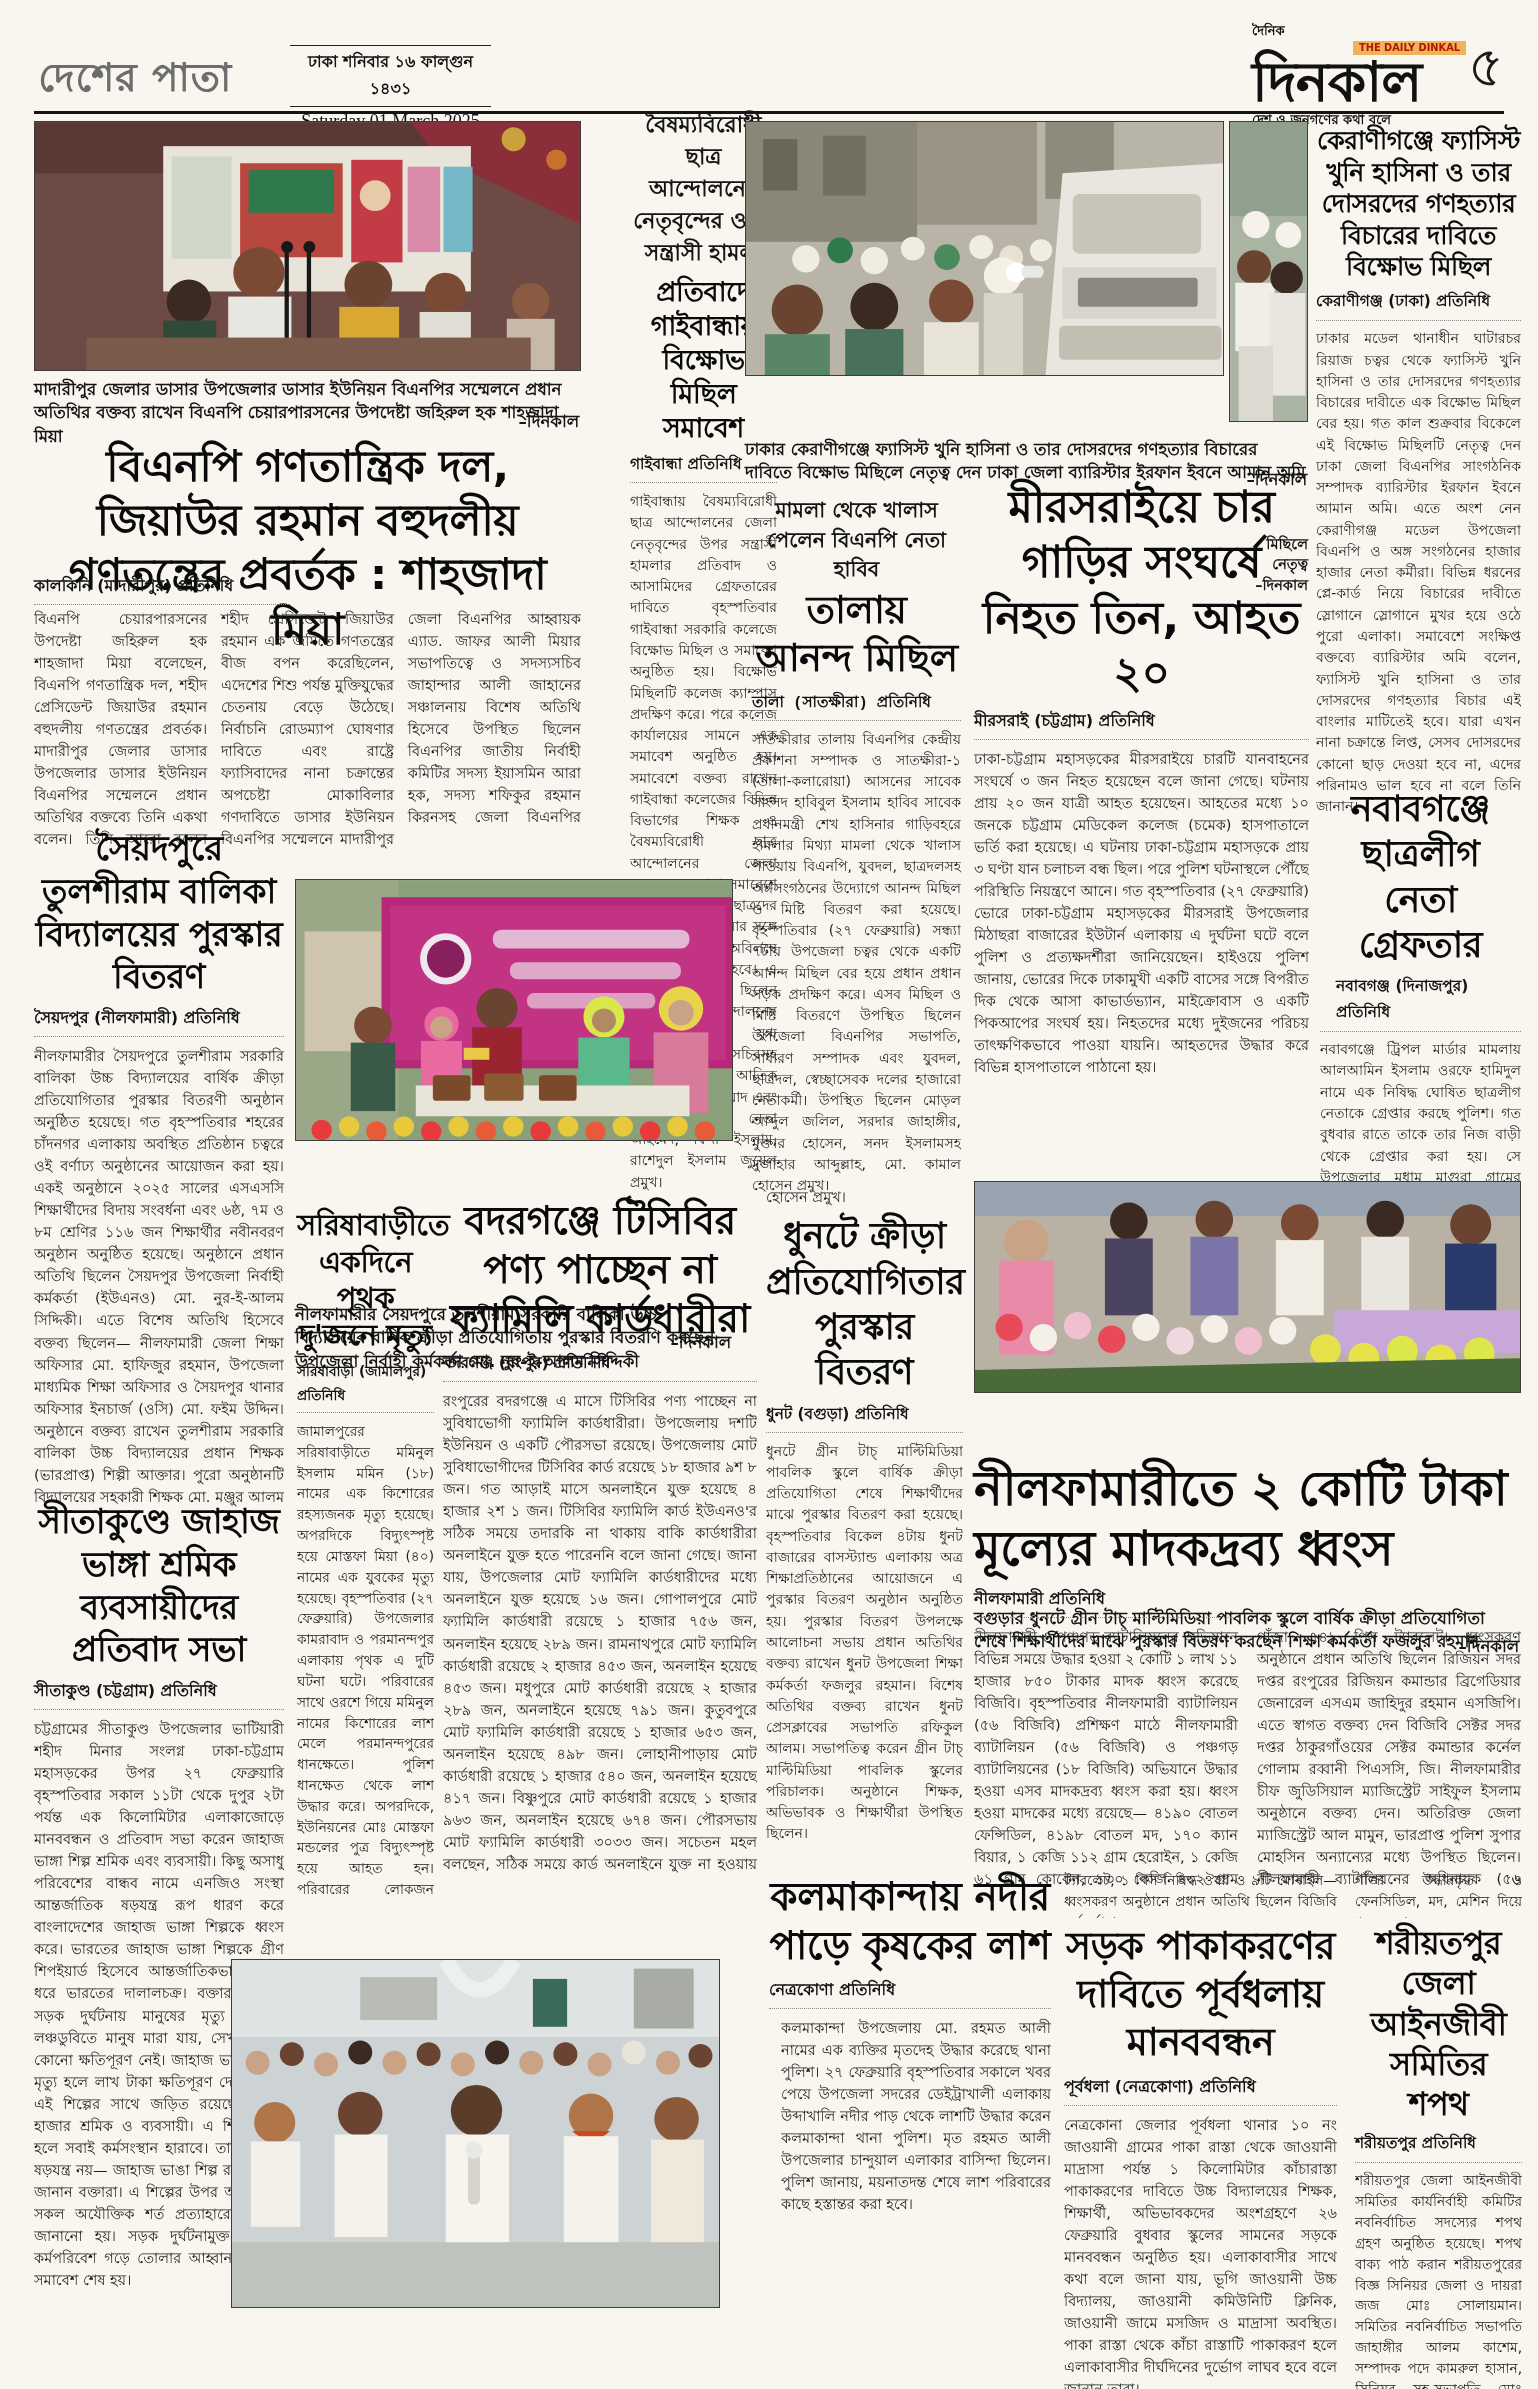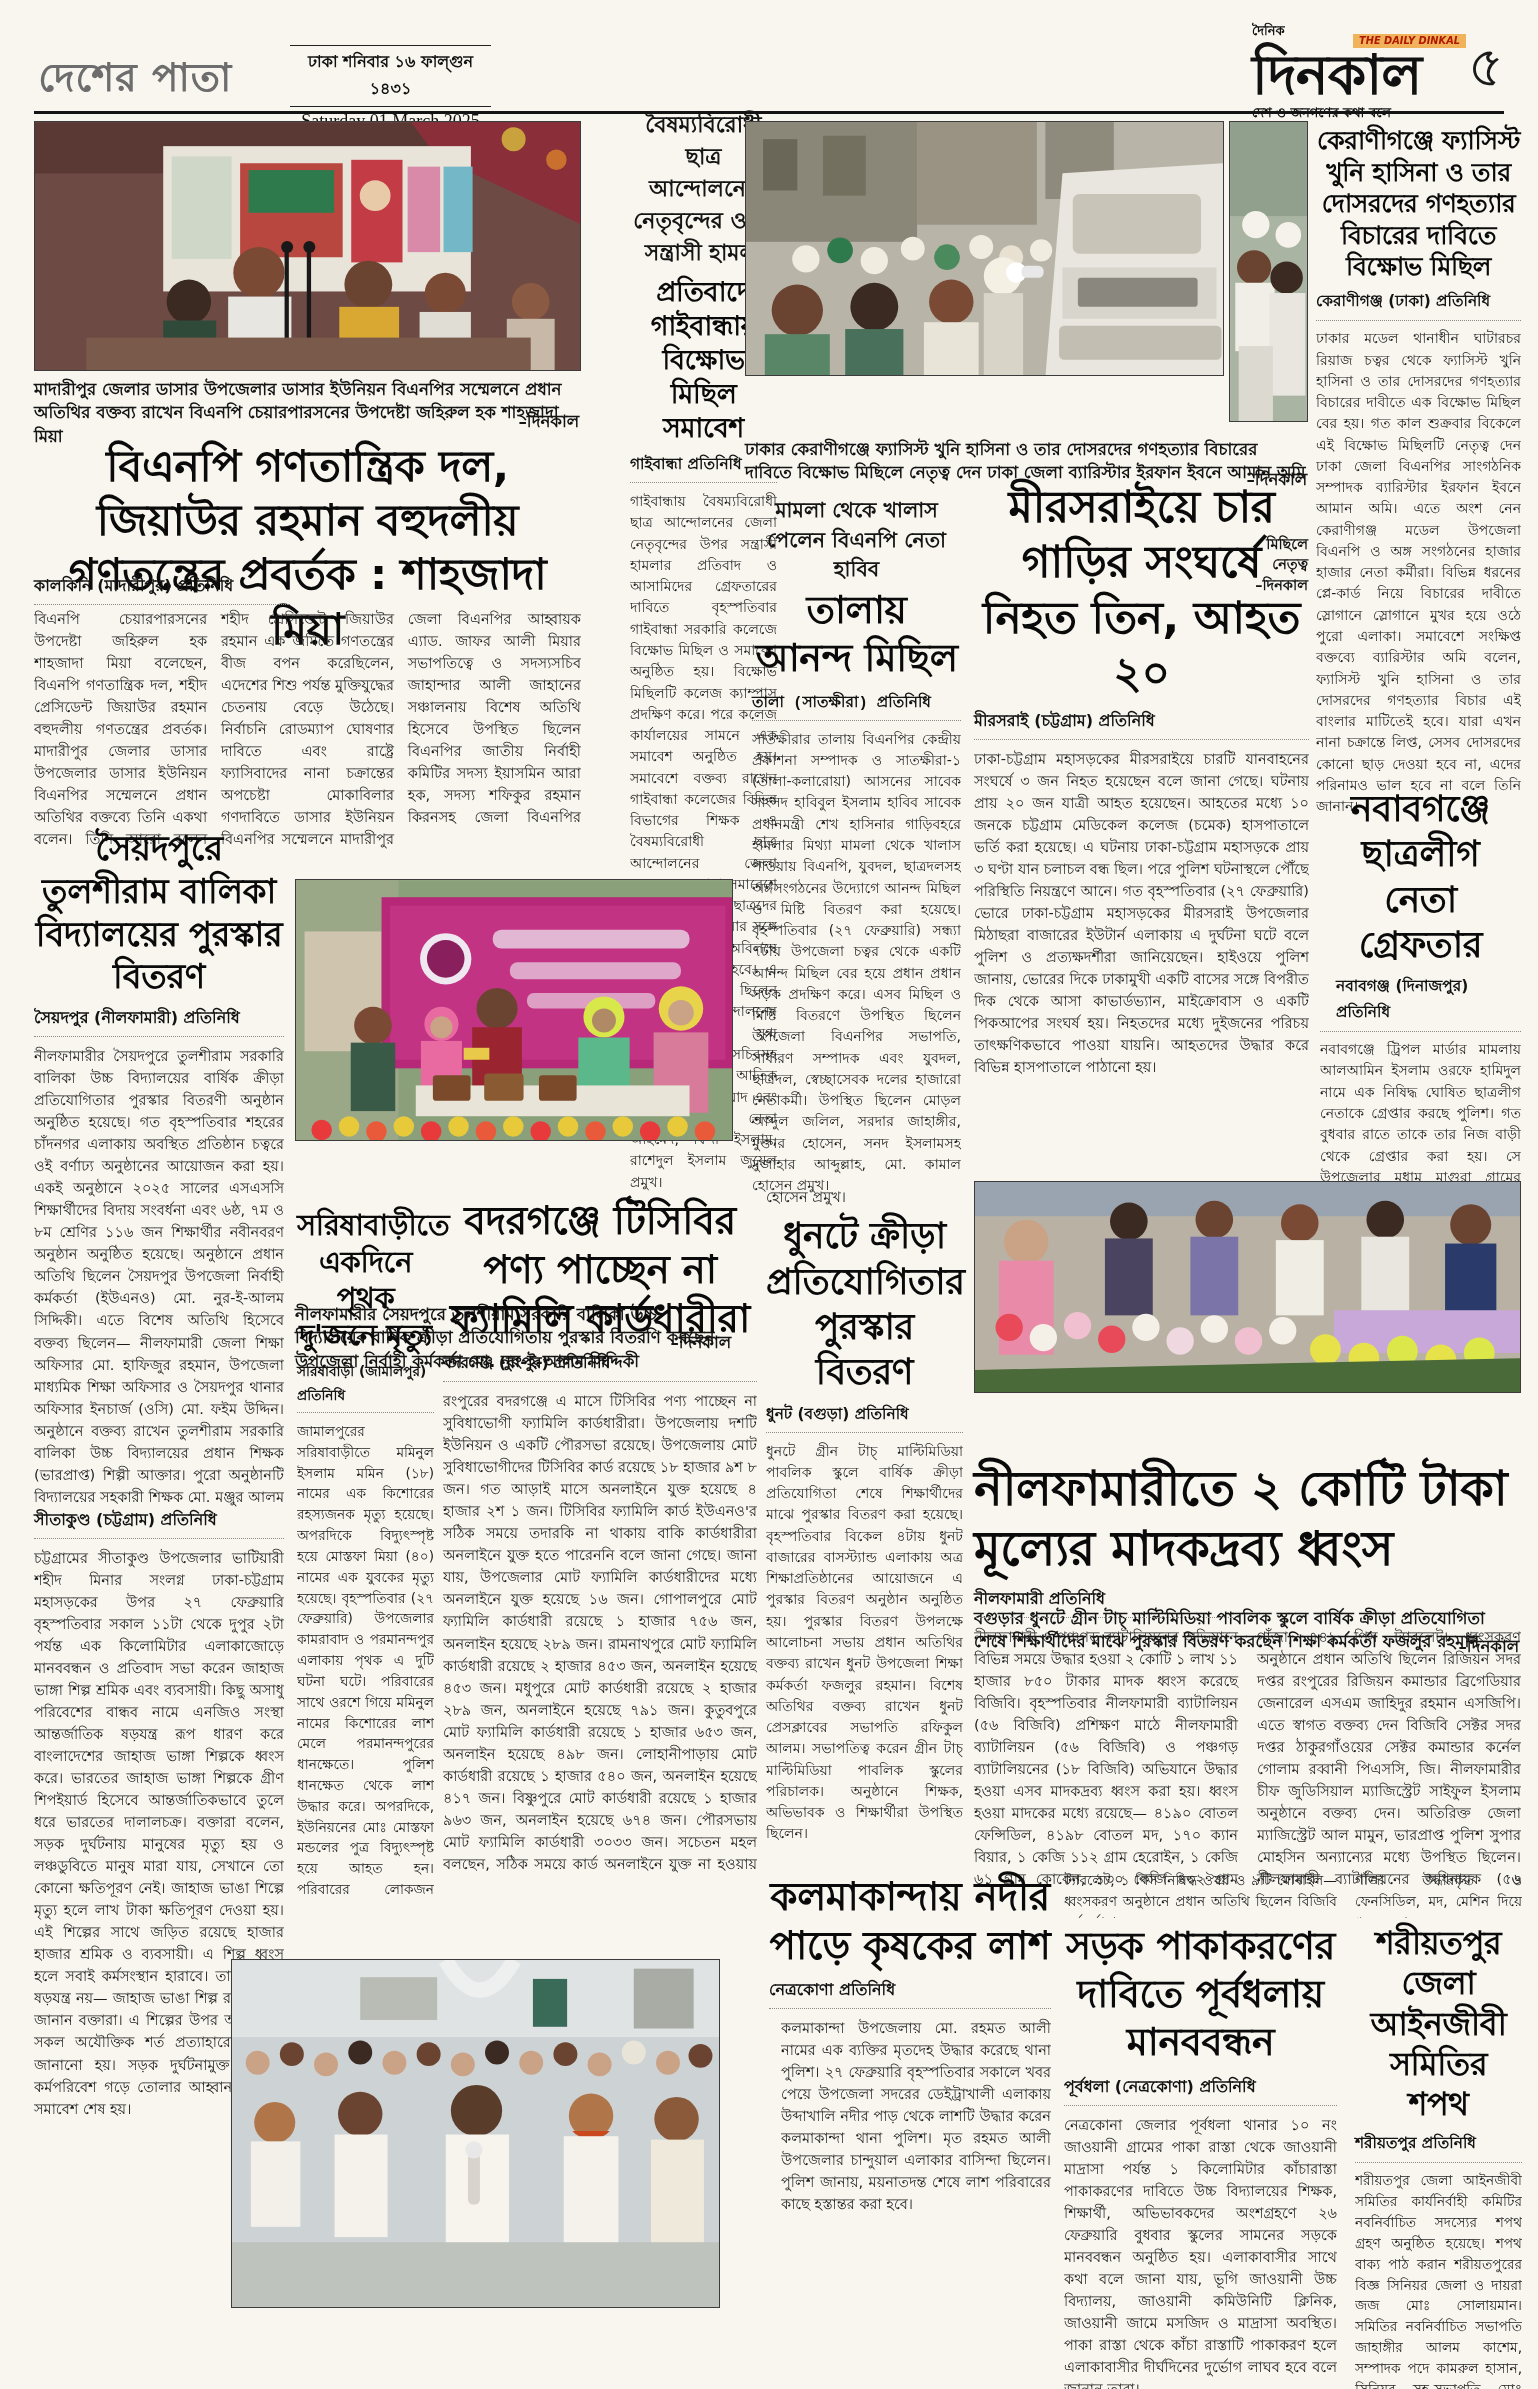--- a/index.html
+++ b/index.html
@@ -39,21 +39,21 @@
 <body>
 
 <div class="abs" style="left:34px; top:8.5px; width:1470px; height:101px;">
   <div class="abs sec-title" style="left:4.3px; top:38px;">দেশের পাতা</div>
   <div class="abs date-box" style="left:256px; top:36px; width:201px;">
     <div class="date-bn">ঢাকা শনিবার ১৬ ফাল্গুন ১৪৩১</div>
     <div class="date-en">Saturday 01 March 2025</div>
   </div>
   <div class="abs" style="left:1218px; top:12px; width:214px;">
     <span class="brand-sm">দৈনিক</span>
-    <span class="brand-en" style="float:right; margin-top:13px;font-style:italic;">THE DAILY DINKAL</span>
+    <span class="brand-en" style="float:right; margin-top:20px;">THE DAILY DINKAL</span>
     <div class="brand">দিনকাল</div>
     <div class="tagline">দেশ ও জনগণের কথা বলে</div>
   </div>
   <div class="abs pageno" style="right:0px; top:15.4px;">৫</div>
 </div>
 <div class="abs hdr-rule" style="left:34px; top:111px; width:1470px;"></div>
 
 <div class="abs photo" style="left:34px; top:121px; width:547px; height:250px;">
   <svg width="547" height="250" viewBox="0 0 640 292">
     <rect width="640" height="292" fill="#6e4a44"></rect>
@@ -315,20 +315,21 @@
 </div>
 
 <div class="abs" style="left:974px; top:1458px; width:547px;">
   <div class="hl hl-left" style="font-size:48px;">নীলফামারীতে ২ কোটি টাকা মূল্যের মাদকদ্রব্য ধ্বংস</div>
   <div class="by">নীলফামারী প্রতিনিধি</div>
   <div class="rule" style="width:265px;"></div>
   <div class="body-txt cols2" style="height:272px;">নীলফামারী ও পঞ্চগড় ব্যাটালিয়নের অভিযানে বিভিন্ন সময়ে উদ্ধার হওয়া ২ কোটি ১ লাখ ১১ হাজার ৮৫০ টাকার মাদক ধ্বংস করেছে বিজিবি। বৃহস্পতিবার নীলফামারী ব্যাটালিয়ন (৫৬ বিজিবি) প্রশিক্ষণ মাঠে নীলফামারী ব্যাটালিয়ন (৫৬ বিজিবি) ও পঞ্চগড় ব্যাটালিয়নের (১৮ বিজিবি) অভিযানে উদ্ধার হওয়া এসব মাদকদ্রব্য ধ্বংস করা হয়। ধ্বংস হওয়া মাদকের মধ্যে রয়েছে— ৪১৯০ বোতল ফেন্সিডিল, ৪১৯৮ বোতল মদ, ১৭০ ক্যান বিয়ার, ১ কেজি ১১২ গ্রাম হেরোইন, ১ কেজি ৬১ গ্রাম কোকেন, ১৩০ কেজি ৪৩২ গ্রাম গাঁজা, ৭৪১ পিস ট্যাবলেট। ধ্বংসকরণ অনুষ্ঠানে প্রধান অতিথি ছিলেন রিজিয়ন সদর দপ্তর রংপুরের রিজিয়ন কমান্ডার ব্রিগেডিয়ার জেনারেল এসএম জাহিদুর রহমান এসজিপি। এতে স্বাগত বক্তব্য দেন বিজিবি সেক্টর সদর দপ্তর ঠাকুরগাঁওয়ের সেক্টর কমান্ডার কর্নেল গোলাম রব্বানী পিএসসি, জি। নীলফামারীর চীফ জুডিসিয়াল ম্যাজিস্ট্রেট সাইফুল ইসলাম অনুষ্ঠানে বক্তব্য দেন। অতিরিক্ত জেলা ম্যাজিস্ট্রেট আল মামুন, ভারপ্রাপ্ত পুলিশ সুপার মোহসিন অন্যান্যের মধ্যে উপস্থিত ছিলেন। নীলফামারী ব্যাটালিয়নের অধিনায়ক (৫৬ বিজিবি) লে. কর্নেল শেখ মোহাম্মদ বদরুদ্দোজা এসসি জানান, পঞ্চগড় ব্যাটালিয়নের ২০২২ সালের ১ জুলাই হতে ২০২৫ সালের ৩১ জানুয়ারীর অভিযানেকালে এবং নীলফামারী ব্যাটালিয়নের অভিযানে এসব মাদকদ্রব্য উদ্ধার করা হয়।</div>
 </div>
 
 <div class="abs" style="left:34px; top:1500px; width:250px;">
+  <div class="hl" style="font-size:34px;">সীতাকুণ্ডে জাহাজ ভাঙ্গা শ্রমিক ব্যবসায়ীদের প্রতিবাদ সভা</div>
   <div class="by">সীতাকুণ্ড (চট্টগ্রাম) প্রতিনিধি</div>
   <div class="rule"></div>
   <div class="body-txt" style="height:684px;">চট্টগ্রামের সীতাকুণ্ড উপজেলার ভাটিয়ারী শহীদ মিনার সংলগ্ন ঢাকা-চট্টগ্রাম মহাসড়কের উপর ২৭ ফেব্রুয়ারি বৃহস্পতিবার সকাল ১১টা থেকে দুপুর ২টা পর্যন্ত এক কিলোমিটার এলাকাজোড়ে মানববন্ধন ও প্রতিবাদ সভা করেন জাহাজ ভাঙ্গা শিল্প শ্রমিক এবং ব্যবসায়ী। কিছু অসাধু পরিবেশের বান্ধব নামে এনজিও সংস্থা আন্তর্জাতিক ষড়যন্ত্র রূপ ধারণ করে বাংলাদেশের জাহাজ ভাঙ্গা শিল্পকে ধ্বংস করে। ভারতের জাহাজ ভাঙ্গা শিল্পকে গ্রীণ শিপইয়ার্ড হিসেবে আন্তর্জাতিকভাবে তুলে ধরে ভারতের দালালচক্র। বক্তারা বলেন, সড়ক দুর্ঘটনায় মানুষের মৃত্যু হয় ও লঞ্চডুবিতে মানুষ মারা যায়, সেখানে তো কোনো ক্ষতিপূরণ নেই। জাহাজ ভাঙা শিল্পে মৃত্যু হলে লাখ টাকা ক্ষতিপূরণ দেওয়া হয়। এই শিল্পের সাথে জড়িত রয়েছে হাজার হাজার শ্রমিক ও ব্যবসায়ী। এ শিল্প ধ্বংস হলে সবাই কর্মসংস্থান হারাবে। তাই কোনো ষড়যন্ত্র নয়— জাহাজ ভাঙা শিল্প রক্ষার দাবি জানান বক্তারা। এ শিল্পের উপর আরোপিত সকল অযৌক্তিক শর্ত প্রত্যাহারেরও দাবি জানানো হয়। সড়ক দুর্ঘটনামুক্ত নিরাপদ কর্মপরিবেশ গড়ে তোলার আহ্বান জানিয়ে সমাবেশ শেষ হয়।</div>
 </div>
 
 <div class="abs photo" style="left:231px; top:1959px; width:489px; height:349px;">
   <svg width="489" height="349" viewBox="0 0 572 408">
     <rect width="572" height="408" fill="#cdd2d4"></rect>
     <rect x="0" y="0" width="572" height="90" fill="#dfe3e4"></rect>
     <path d="M250 0 Q290 70 330 0" stroke="#eef0f0" stroke-width="18" fill="none"></path>

